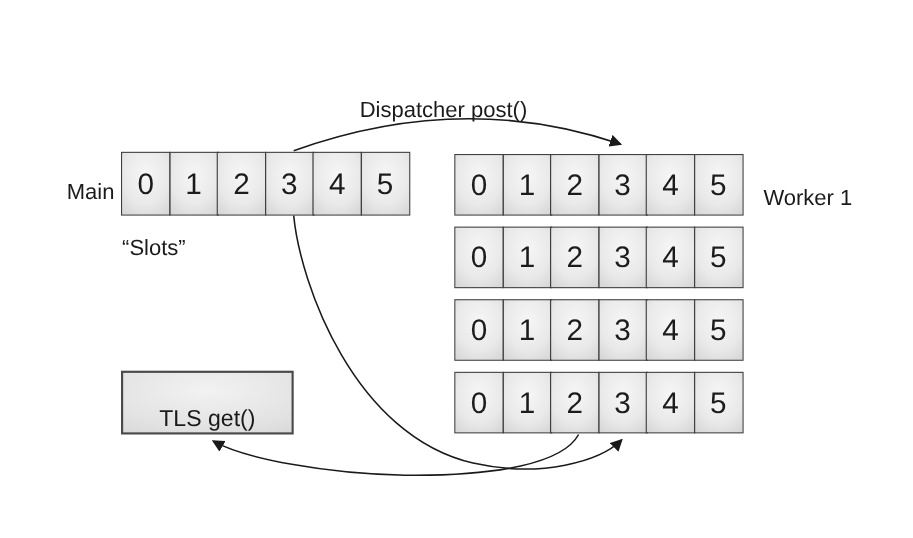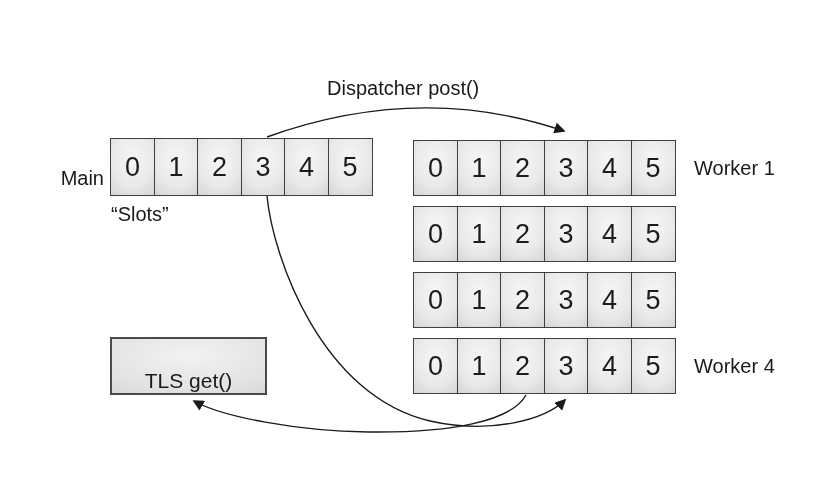--- a/index.html
+++ b/index.html
@@ -41,27 +41,28 @@
     color: #1c1c1c;
     background: radial-gradient(115% 115% at 50% 36%, #f6f6f6 0%, #e9e9e9 42%, #cccccc 82%, #b9b9b9 100%);
   }
   .cell:first-child { margin-left: 0; }
   .worker-row .cell { height: 56px; }
   .text-label {
     position: absolute;
     font-size: 20px;
     white-space: nowrap;
     z-index: 2;
+    margin-top: 12px;
   }
   .v-center {
     display: flex;
     align-items: center;
   }
   .main-label {
-    left: 40px; top: 149px;
+    left: 40px; top: 134px;
     width: 64px; height: 58px;
     justify-content: flex-end;
   }
   .dispatcher-label {
     left: 327px; top: 77px;
   }
   .slots-caption {
     left: 111px; top: 203px;
   }
   .worker-label {
@@ -142,19 +143,18 @@
   </div>
 
   <div class="slot-row worker-row" style="left:413px; top:338px;">
     <div class="cell">0</div>
     <div class="cell">1</div>
     <div class="cell">2</div>
     <div class="cell">3</div>
     <div class="cell">4</div>
     <div class="cell">5</div>
   </div>
-  <div class="text-label v-center worker-label" style="top:338px;">Worker 4</div>
 
   <div class="tls-box">
     <span>TLS get()</span>
   </div>
 
 </div>
 
 </body></html>

